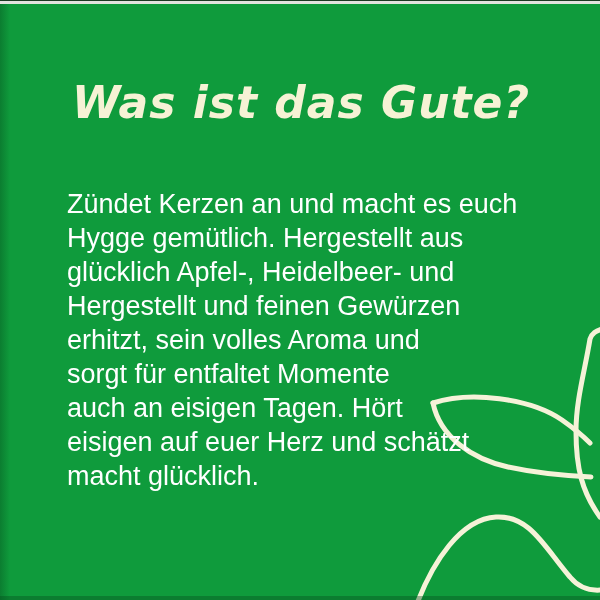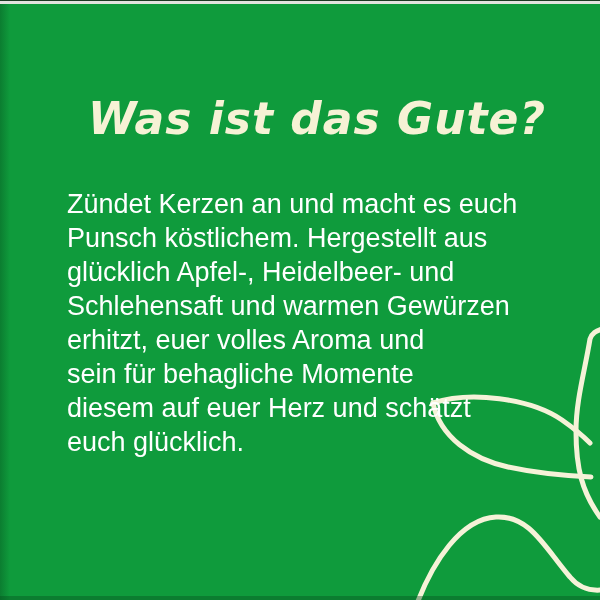--- a/index.html
+++ b/index.html
@@ -34,21 +34,21 @@
   }
   .bottom-shade {
     position: absolute; left: 0; right: 0; bottom: 0; height: 4px;
     background: rgba(5,80,30,0.40);
     z-index: 4;
   }
   .heading {
     position: absolute;
     left: 72px;
     top: 78px;
-    margin: 16px;
+    margin: 0;
     font-family: "DejaVu Sans", sans-serif;
     font-style: italic;
     font-weight: bold;
     font-size: 44px;
     letter-spacing: 1px;
     line-height: 1.15;
     color: var(--heading-cream, #f6f2d5);
     white-space: nowrap;
     z-index: 2;
   }
@@ -84,27 +84,28 @@
 
   <div class="top-edge-dark"></div>
   <div class="top-edge-light"></div>
   <div class="left-shade"></div>
   <div class="bottom-shade"></div>
 
   <h1 class="heading">Was ist das Gute?</h1>
 
   <div class="body-text">
     <div class="body-line">Zündet Kerzen an und macht es euch</div>
-    <div class="body-line">Punsch köstlichem. Hergestellt aus</div>
+    <div class="body-line">Hygge gemütlich. Hergestellt aus</div>
     <div class="body-line">glücklich Apfel-, Heidelbeer- und</div>
-    <div class="body-line">Schlehensaft und warmen Gewürzen</div>
-    <div class="body-line">erhitzt, euer volles Aroma und</div>
-    <div class="body-line">sein für behagliche Momente</div>
-    <div class="body-line">diesem auf euer Herz und schätzt</div>
-    <div class="body-line">euch glücklich.</div>
+    <div class="body-line">Hergestellt und feinen Gewürzen</div>
+    <div class="body-line">erhitzt, sein volles Aroma und</div>
+    <div class="body-line">sorgt für entfaltet Momente</div>
+    <div class="body-line">auch an eisigen Tagen. Hört</div>
+    <div class="body-line">eisigen auf euer Herz und schätzt</div>
+    <div class="body-line">macht glücklich.</div>
   </div>
 
   <svg class="decoration" viewBox="0 0 600 600" width="600" height="600" aria-hidden="true">
 
     <path d="M 433 403 C 470 391, 530 398, 562 420 C 572 427, 583 436, 590 443"></path>
 
     <path d="M 433 403 C 440 437, 472 459, 508 467 C 540 474, 570 476, 591 477"></path>
 
     <path style="stroke-linejoin:miter" d="M 602 329 C 596 331, 592 333, 590 339 C 585 370, 576 400, 576 431 C 576 468, 582 492, 600 517"></path>
 

